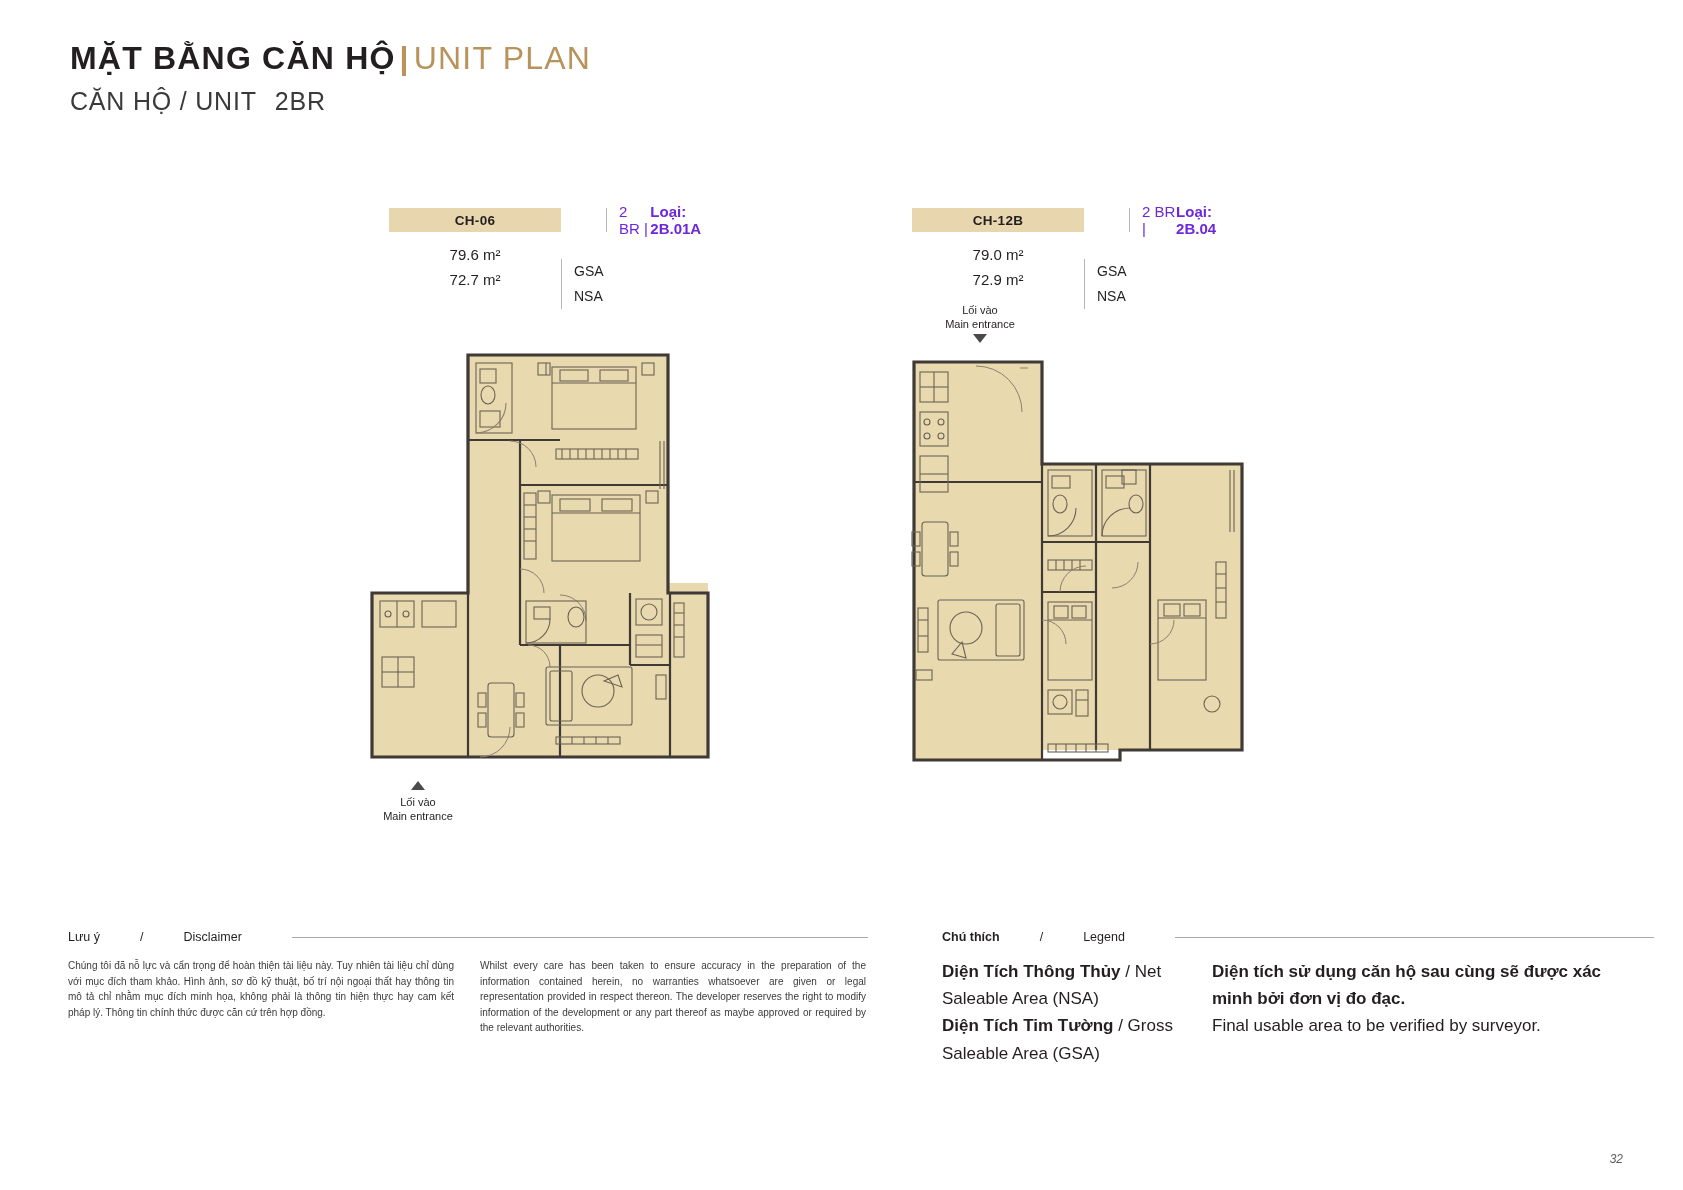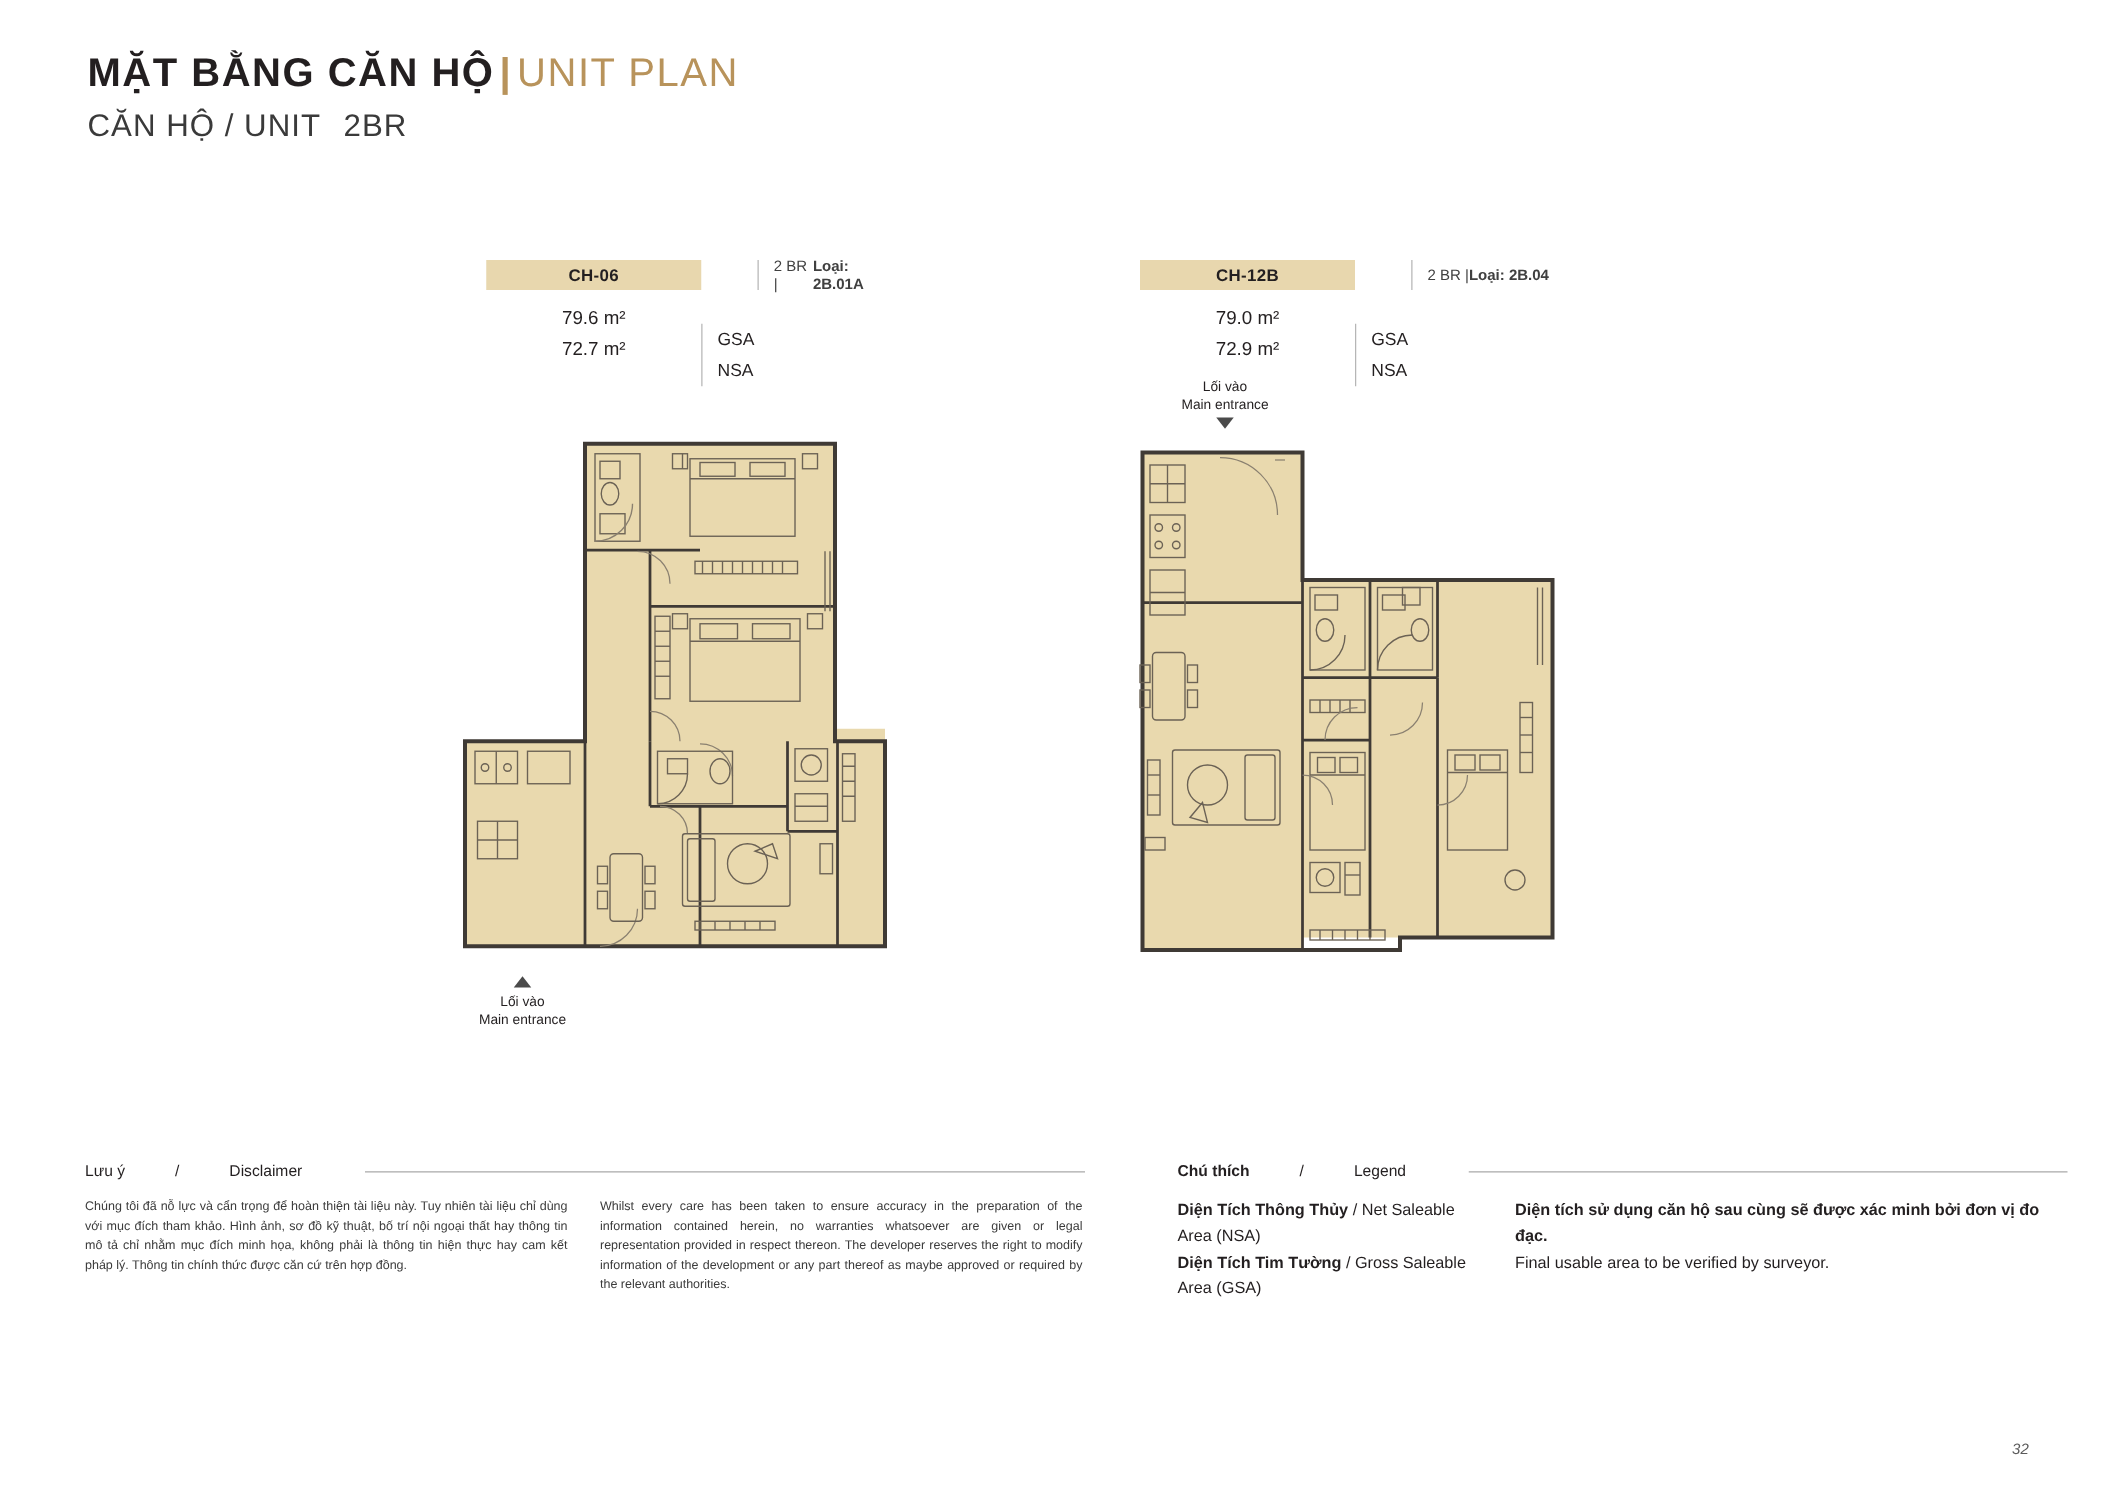--- a/index.html
+++ b/index.html
@@ -76,22 +76,22 @@
     font-weight: bold;
     color: #231f20;
     letter-spacing: 0.3px;
   }
   .unit-type-box {
     flex: 1;
     border-left: 1px solid #b6b6b6;
     display: flex;
     align-items: center;
     padding-left: 12px;
-    font-size: 12px;
-    color: #404040;
+    font-size: 15px;
+    color: #6d28d9;
   }
   .unit-type-box b { font-weight: bold; }
 
   .unit-rows {
     margin-top: 10px;
   }
   .unit-row {
     display: flex;
     height: 25px;
     align-items: center;
@@ -180,21 +180,21 @@
   #disclaimer-col .foot-body p { width: 386px; }
 
   .legend-body {
     margin-top: 14px;
     display: flex;
     gap: 20px;
   }
   .legend-left { width: 250px; }
   .legend-right { width: 420px; }
   .legend-line {
-    font-size: 13px;
+    font-size: 17px;
     line-height: 1.6;
     color: #231f20;
   }
   .legend-line b { font-weight: bold; }
   .legend-right .legend-line { color: #231f20; }
   .legend-right .legend-line:first-child { font-weight: bold; }
 
   .page-num {
     position: absolute;
     right: 60px;

